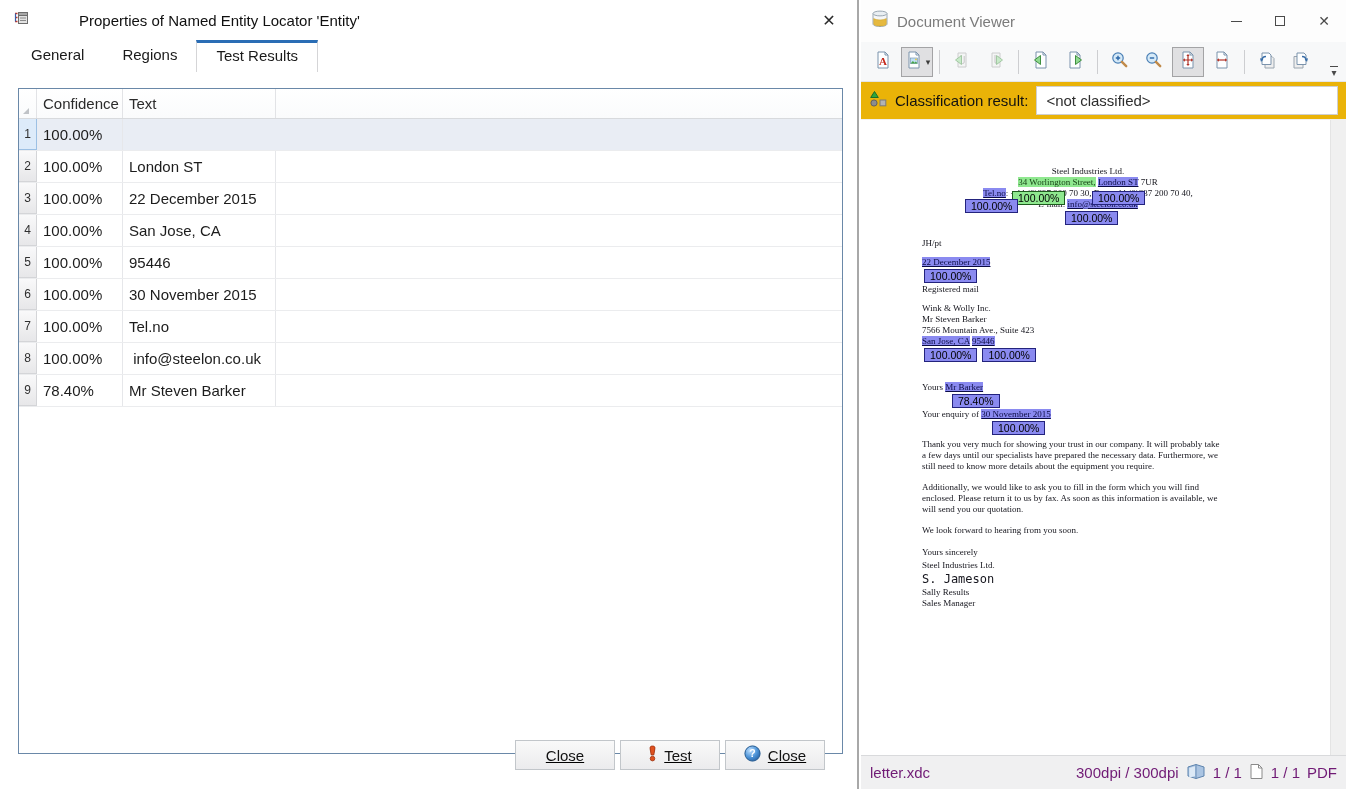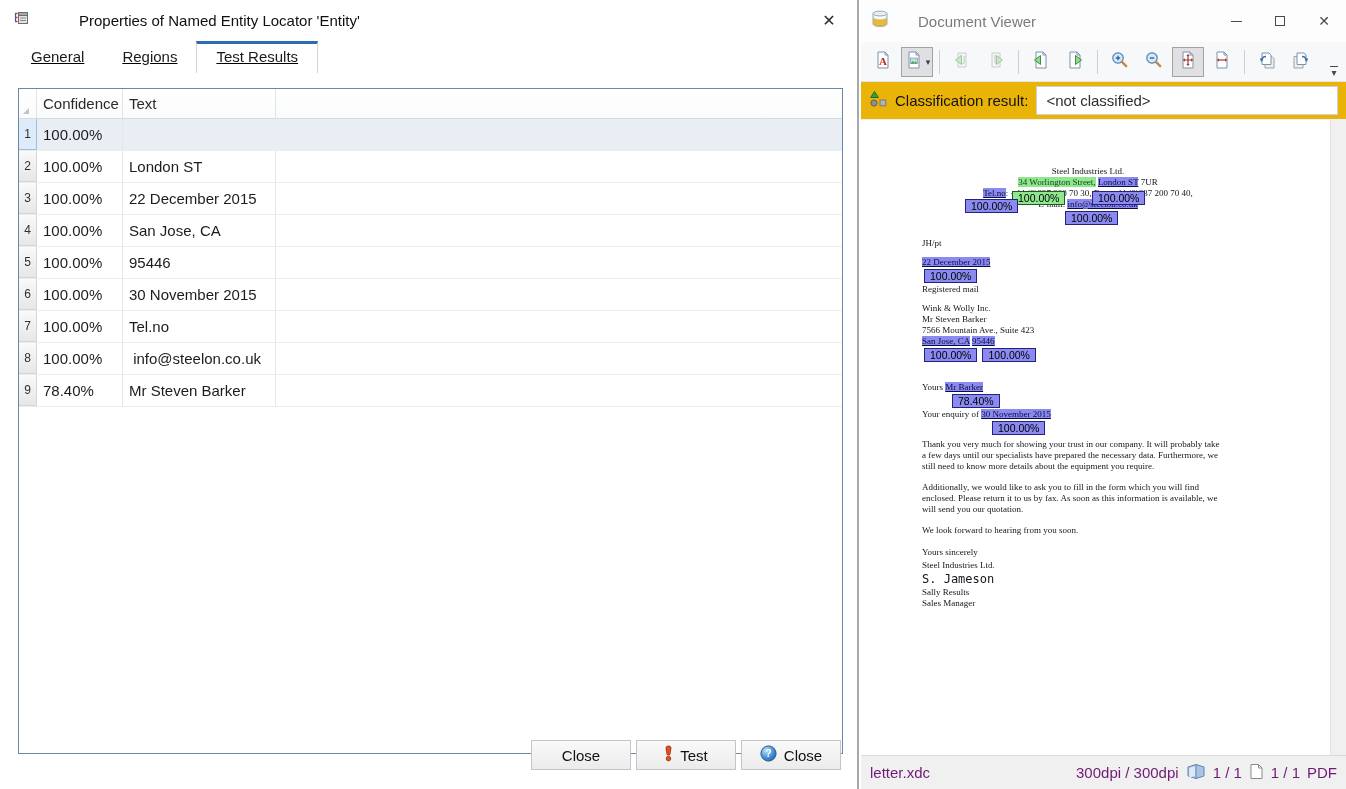--- a/index.html
+++ b/index.html
@@ -6,44 +6,44 @@
   html,body { width:1346px; height:789px; }
   body { font-family:"Liberation Sans", sans-serif; background:#fff; position:relative; overflow:hidden; }
 
   
   .dialog { position:absolute; left:0; top:0; width:859px; height:789px; background:#fff; border-right:2px solid #a8a8a8; }
   .dlg-titlebar { height:40px; display:flex; align-items:center; padding:0 12px;gap:40px; }
   .dlg-title { font-size:15px; color:#101010; margin-left:9px; }
   .dlg-close { margin-left:auto; width:32px; height:30px; display:flex; align-items:center; justify-content:center; font-size:16px; color:#2b2b2b; }
   .dlg-close:after { content:"✕"; }
 
-  .tabs { display:flex; align-items:center; padding:0 12px; height:34px;text-decoration:underline; }
+  .tabs { display:flex; align-items:flex-start; padding:0 12px; height:34px; }
   .tab { font-size:15px; color:#1a1a1a; padding:6px 19px 8px; }
   .tab.active { border:1px solid #d5d5d7; border-bottom:none; border-top:3px solid #2a6db5; padding-top:4px; background:#fff; }
 
   .grid-panel { position:absolute; left:18px; top:88px; width:825px; height:666px; border:1px solid #6a88a8; background:#fff; overflow:hidden; }
   .grid-header { display:flex; height:30px; background:linear-gradient(#ffffff,#fafbfc); border-bottom:1px solid #d8dadd; font-size:15px; color:#2b2b2b; }
   .gh-corner { width:18px; border-right:1px solid #e2e3e6; position:relative; }
   .gh-corner:after { content:""; position:absolute; left:4px; bottom:4px; border-left:6px solid transparent; border-bottom:6px solid #c0c3c7; }
   .gh-cell { display:flex; align-items:center; padding-left:6px; border-right:1px solid #e2e3e6; }
   .gh-conf { width:86px; } .gh-text { width:153px; } .gh-fill { flex:1; border-right:none; }
   .grid-row { display:flex; height:32px; border-bottom:1px solid #ebecee; font-size:15px; color:#1c1c1c; background:#fff; }
   .grid-row.selected { background:#e9edf4; }
   .cell-num { width:18px; display:flex; align-items:center; justify-content:center; font-size:12px; color:#2f2f2f; background:linear-gradient(#f9f9fa,#e7e7e9); border-right:1px solid #d4d5d8; border-bottom:1px solid #d4d5d8; }
   .selected .cell-num { background:#ddebfa; border-color:#9cc0e4; }
   .cell-conf { width:86px; display:flex; align-items:center; padding-left:6px; border-right:1px solid #e6e7ea; }
   .cell-text { width:153px; display:flex; align-items:center; padding-left:6px; border-right:1px solid #e6e7ea; white-space:pre; }
   .cell-fill { flex:1; }
 
-  .btn-row { position:absolute; right:16px; top:740px; display:flex; gap:5px; }
+  .btn-row { position:absolute; right:32px; top:740px; display:flex; gap:5px;text-decoration:underline; }
   .btn { width:100px; height:30px; display:flex; align-items:center; justify-content:center; gap:7px; background:linear-gradient(#f9f9f9,#ebebed); border:1px solid #c2c6ca; font-size:15px; color:#121212; }
 
   
   .viewer { position:absolute; left:861px; top:0; width:485px; height:789px; background:#fff; display:flex; flex-direction:column; }
-  .v-titlebar { height:42px; display:flex; align-items:center; padding-left:10px; background:#fdfdfd;gap:21px; }
+  .v-titlebar { height:42px; display:flex; align-items:center; padding-left:10px; background:#fdfdfd; }
   .v-title { font-size:15px; color:#7b7b7b; margin-left:8px; }
   .v-controls { margin-left:auto; display:flex; height:100%; }
   .v-ctrl { width:44px; display:flex; align-items:center; justify-content:center; color:#4a4a4a; }
   .glyph-min { width:11px; border-top:1px solid #4a4a4a; display:inline-block; }
   .glyph-max { width:10px; height:10px; border:1px solid #4a4a4a; display:inline-block; }
   .glyph-close:after { content:"✕"; font-size:14px; }
 
   .v-toolbar { height:40px; background:#f7f8f9; border-bottom:1px solid #e3e5e8; display:flex; align-items:center; padding:0 5px; position:relative; }
   .tb-btn { min-width:32px; height:30px; display:flex; align-items:center; justify-content:center; border:1px solid transparent; margin:0 1px; }
   .tb-btn.pressed { background:#e0e0e2; border-color:#a3a3a5; }

